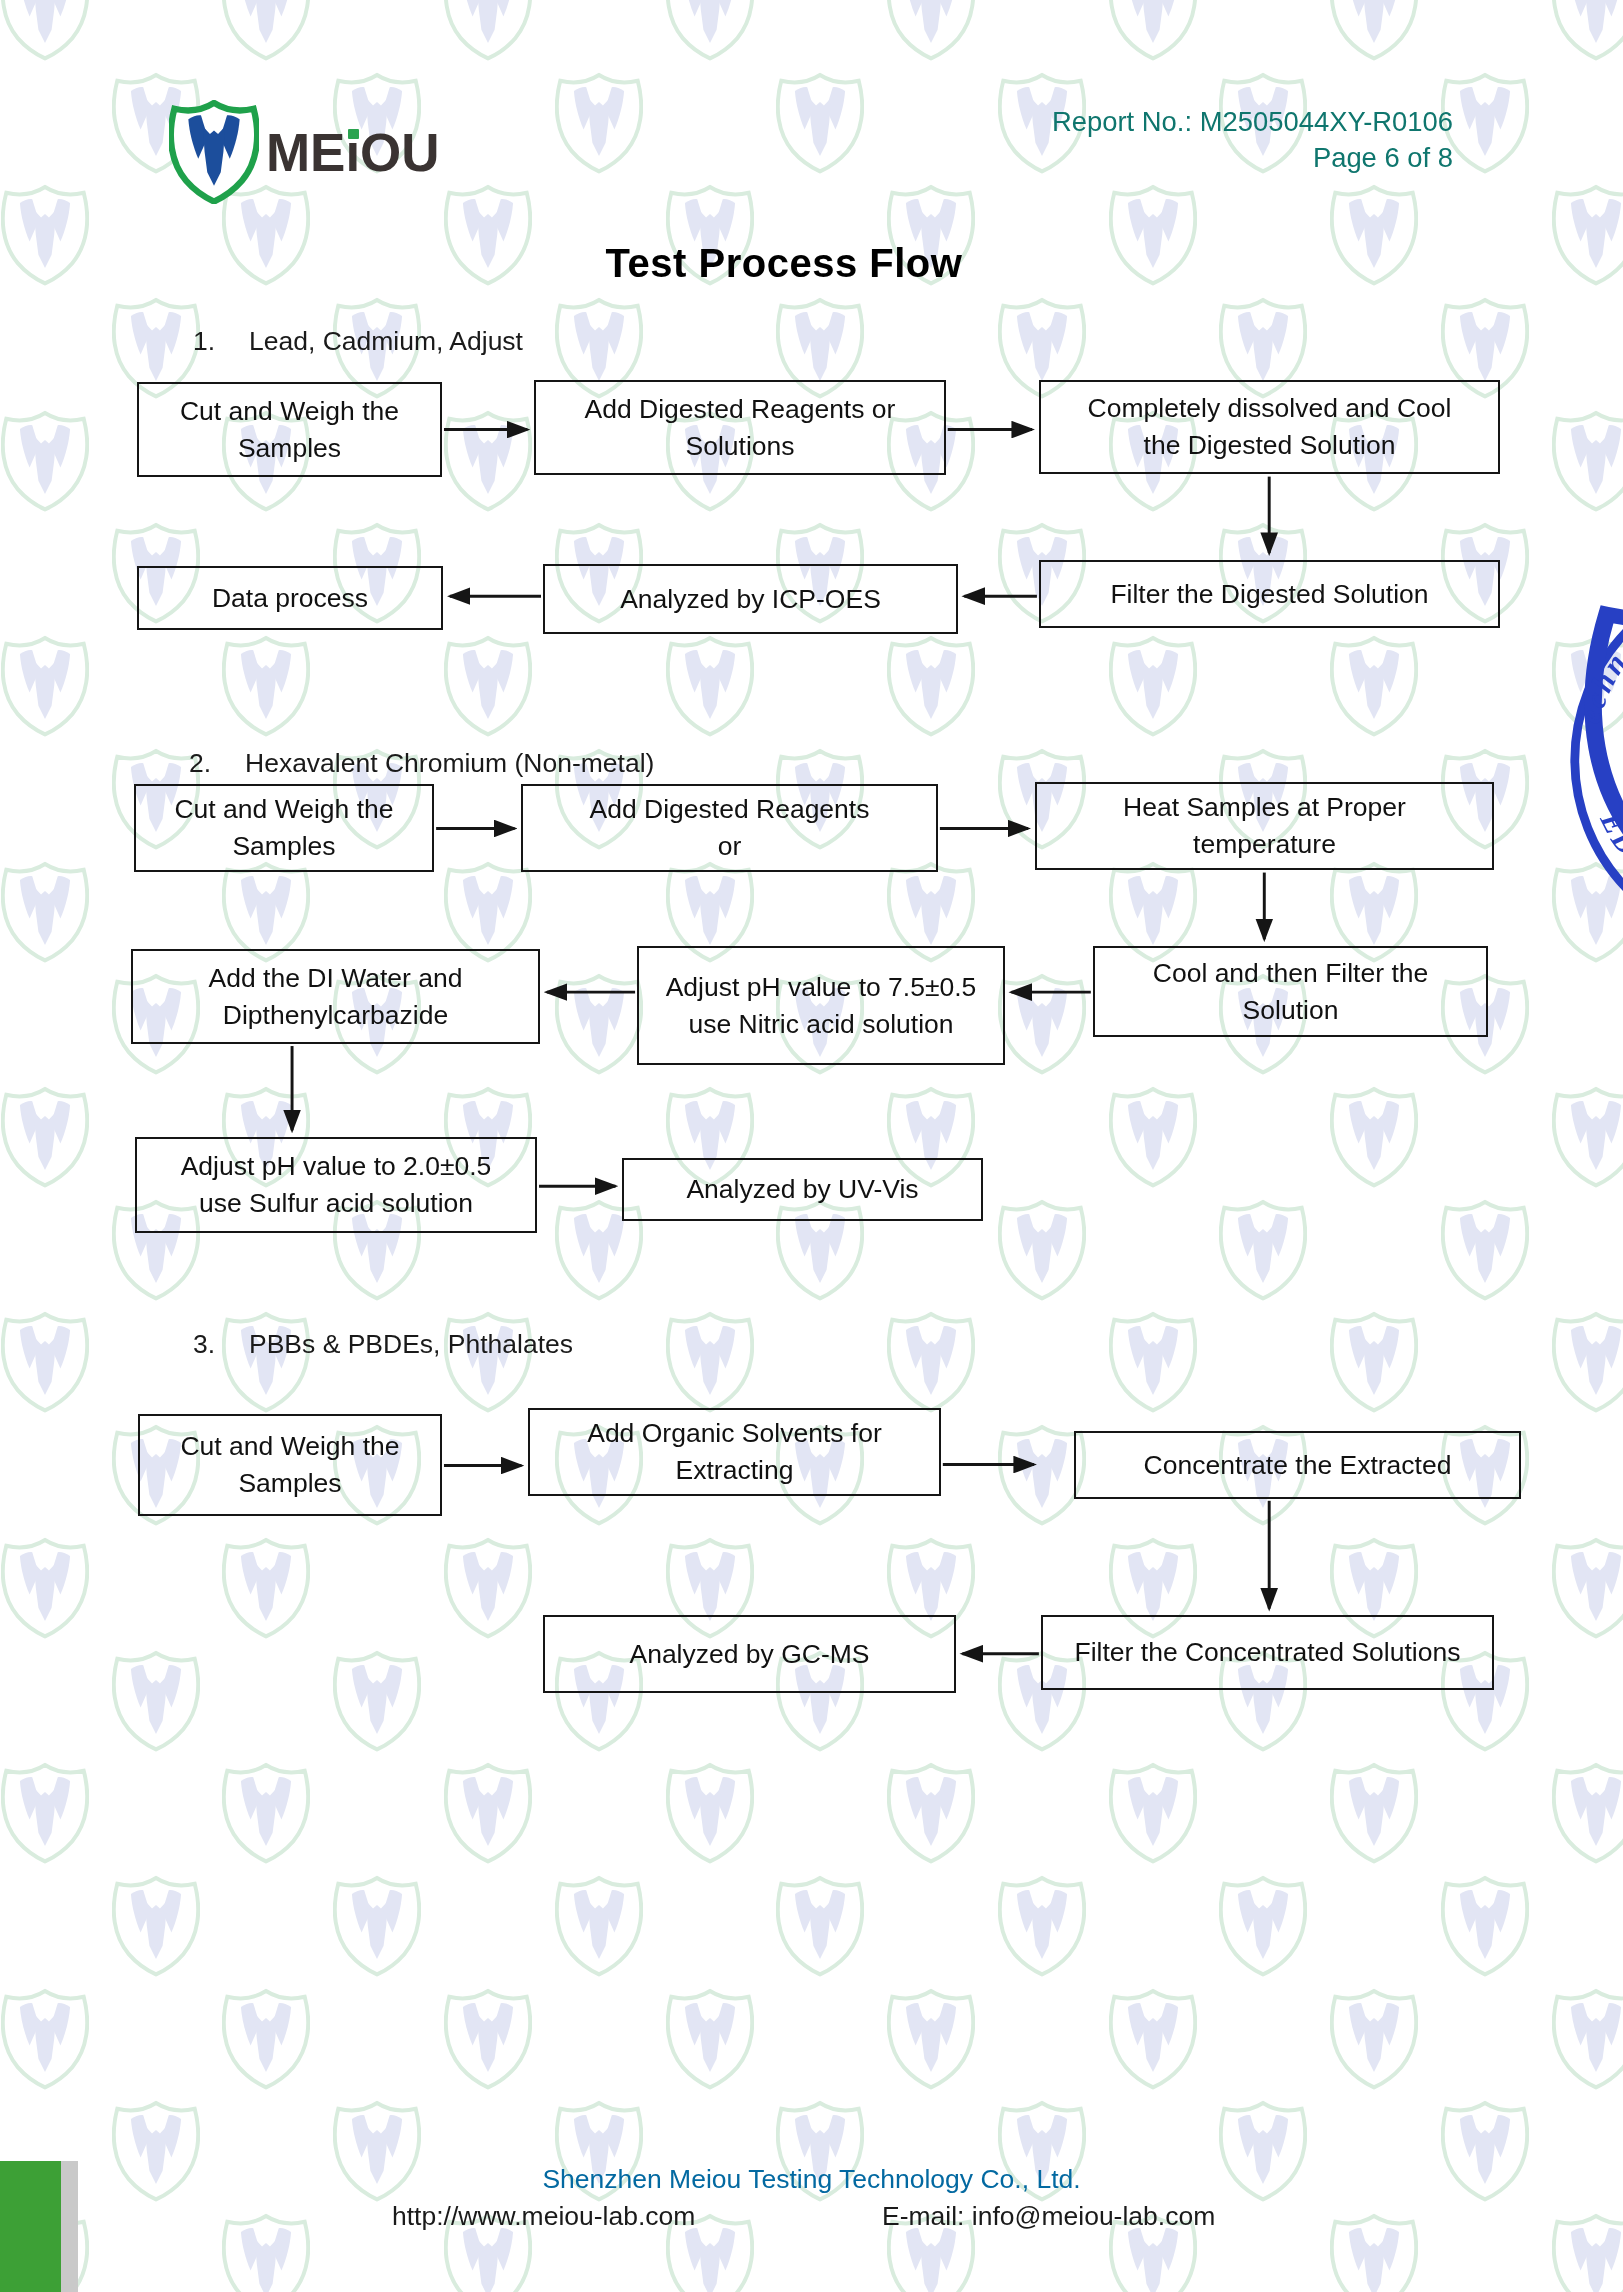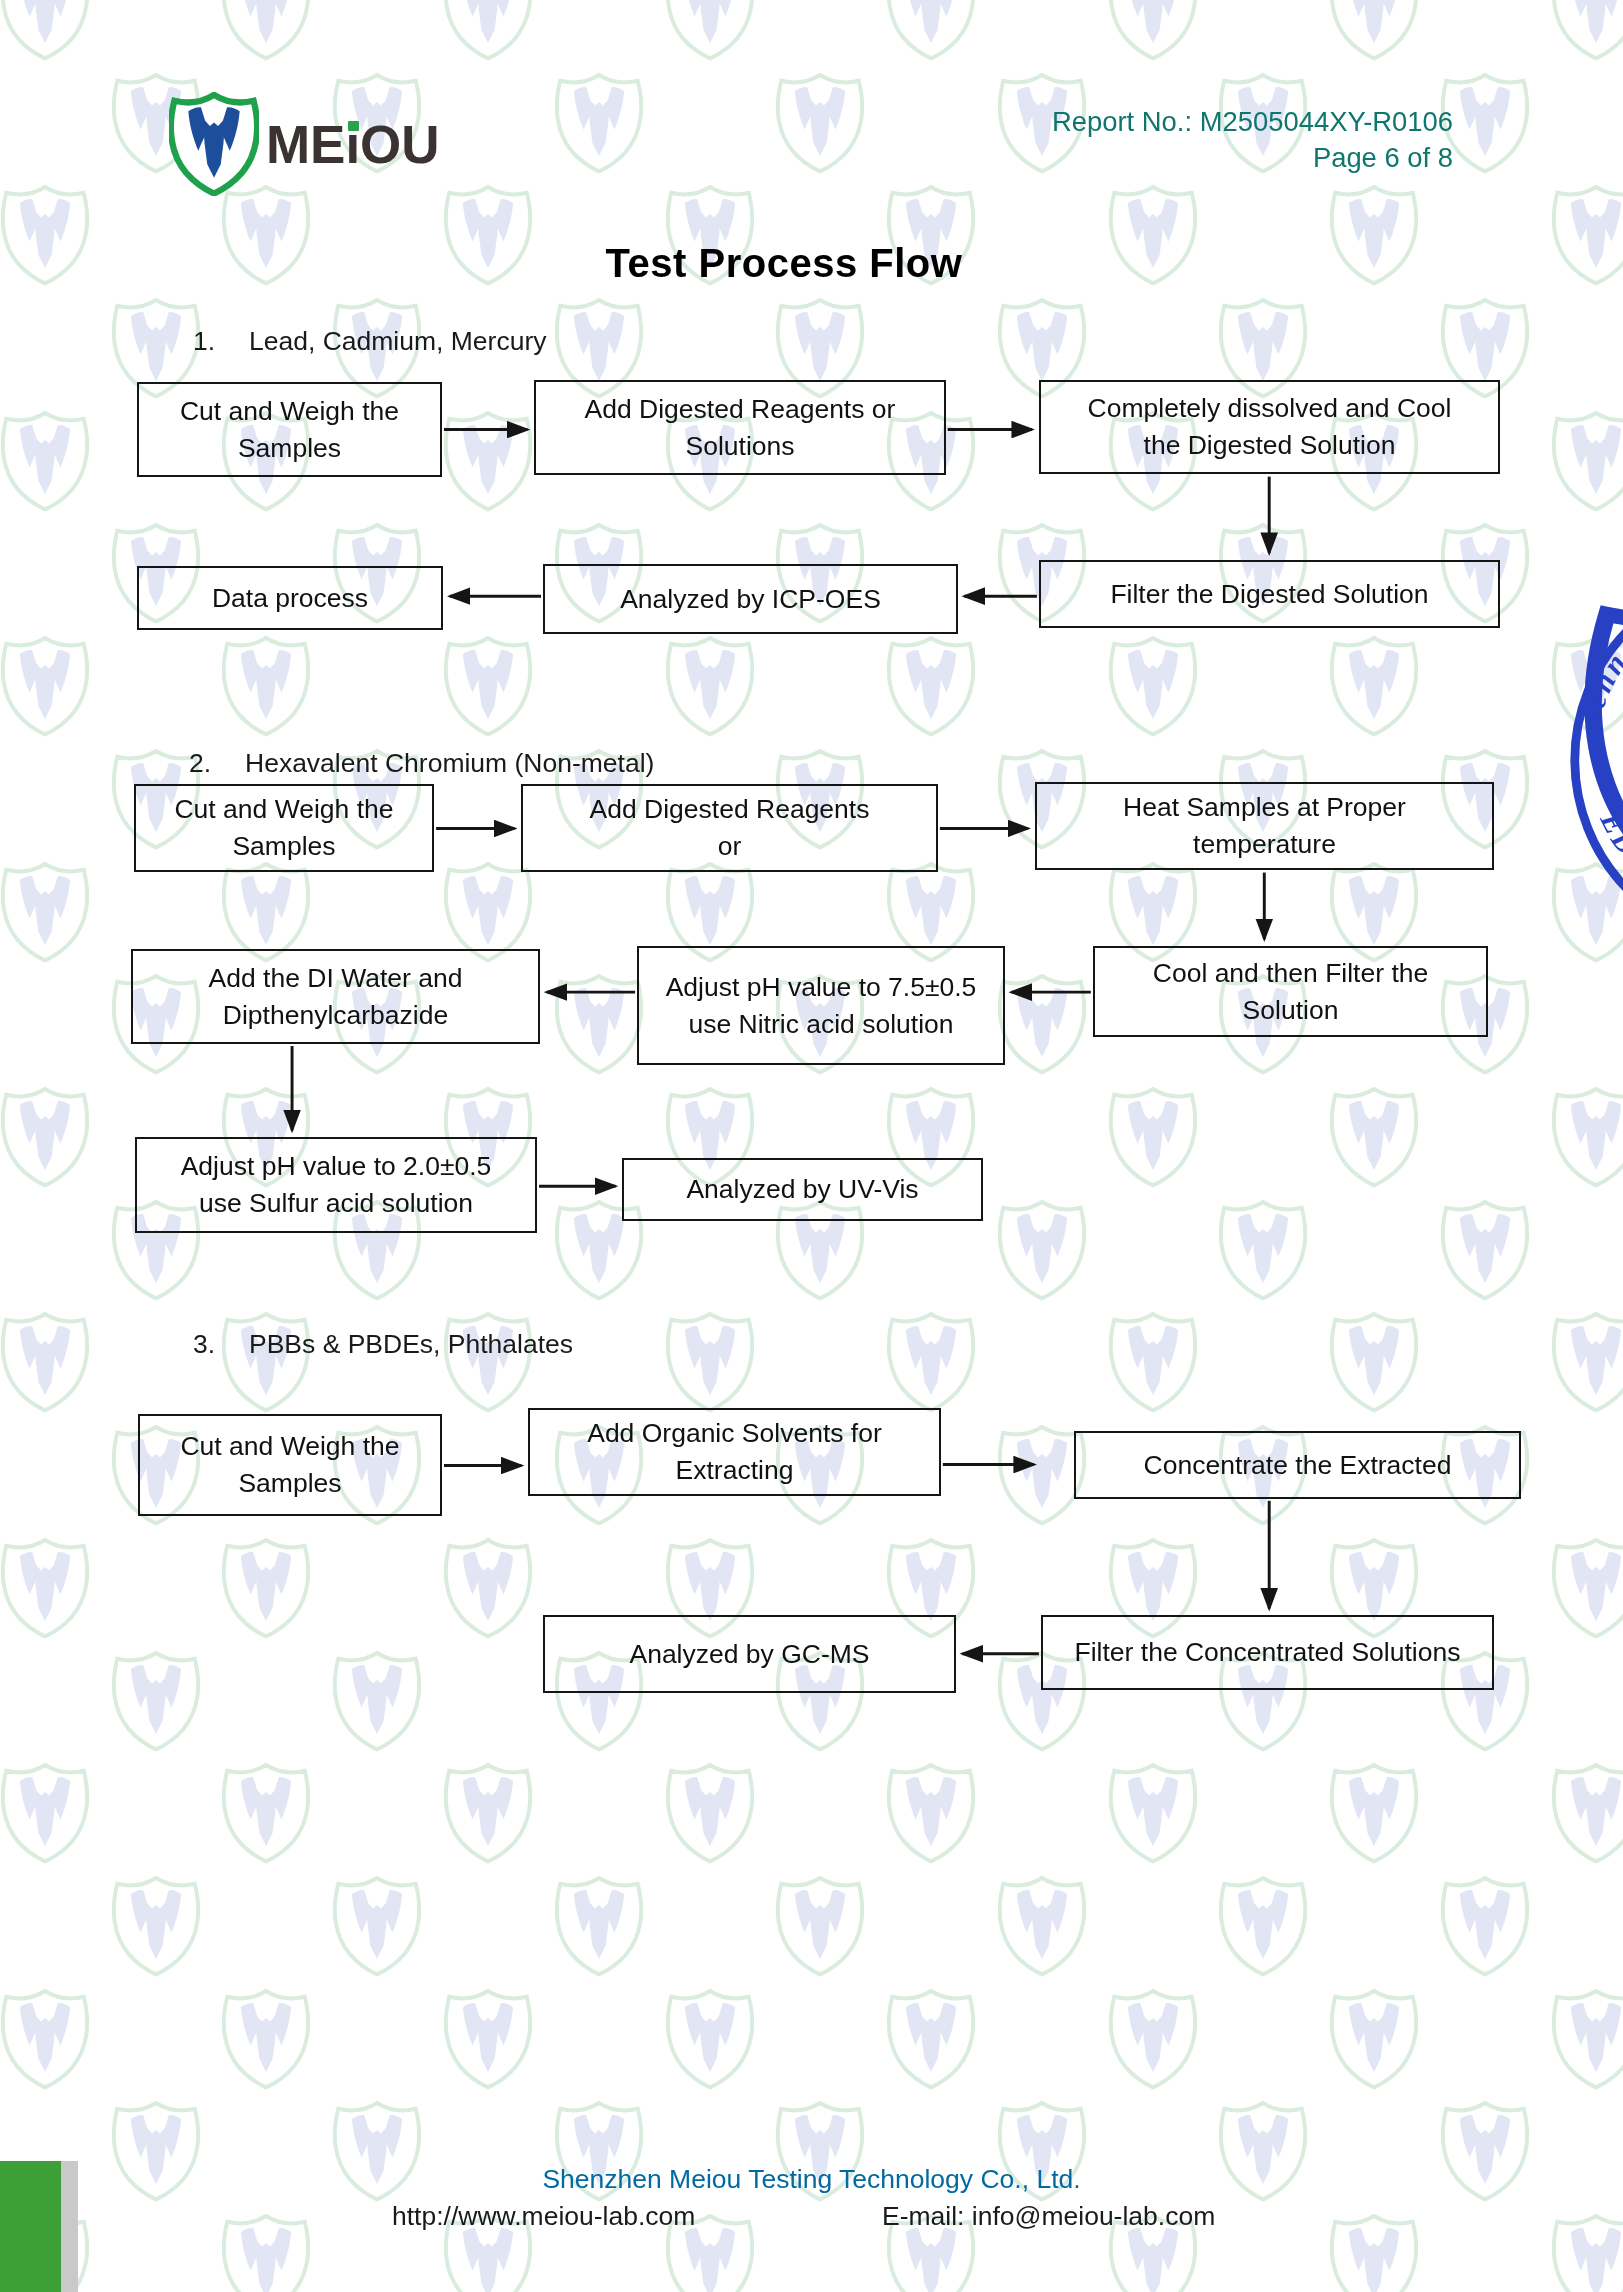--- a/index.html
+++ b/index.html
@@ -9,21 +9,21 @@
     font-family:"Liberation Sans","DejaVu Sans",sans-serif;
     color:#111;
   }
   .layer{position:absolute;inset:0;}
   #watermark{z-index:0;}
   #watermark svg{position:absolute;}
   #arrows{z-index:1;pointer-events:none;}
   .content{z-index:2;}
 
   
-  .logo{position:absolute;left:169px;top:92px;display:flex;align-items:center;gap:6.9px;}
+  .logo{position:absolute;left:169px;top:100px;display:flex;align-items:center;gap:6.9px;}
   .logo-shield{width:90px;height:104px;}
   .logo-word{position:relative;font-weight:bold;font-size:53px;line-height:1;color:#3a3332;letter-spacing:0px;}
   .logo-word .idot{position:absolute;left:82px;top:3.9px;width:10.8px;height:9.8px;background:#2aa34f;border-radius:1px;}
   .report-meta{position:absolute;right:170px;top:104px;text-align:right;font-size:27.4px;line-height:36px;color:#0f766e;}
 
   .page-title{position:absolute;left:0;top:241px;width:1568px;text-align:center;
     font-size:40px;font-weight:bold;color:#000;letter-spacing:0.5px;}
 
   .sec-head{position:absolute;font-size:26.5px;color:#1a1a1a;white-space:nowrap;}
   .sec-head .num{display:inline-block;width:56px;}
@@ -1044,21 +1044,21 @@
   </div>
 
   <div class="report-meta">
     <div>Report No.: M2505044XY-R0106</div>
     <div>Page 6 of 8</div>
   </div>
 
   <div class="page-title">Test Process Flow</div>
 
   <div class="sec-head" style="left:193px;top:326px;">
-    <span class="num">1.</span><span>Lead, Cadmium, Mercury</span>
+    <span class="num">1.</span><span>Lead, Cadmium, Adjust</span>
   </div>
   <div class="box" style="left:137px;top:382px;width:305px;height:95px;">Cut and Weigh the
 Samples</div>
   <div class="box" style="left:534px;top:380px;width:412px;height:95px;">Add Digested Reagents or
 Solutions</div>
   <div class="box" style="left:1039px;top:380px;width:461px;height:94px;">Completely dissolved and Cool
 the Digested Solution</div>
   <div class="box" style="left:137px;top:566px;width:306px;height:64px;">Data process</div>
   <div class="box" style="left:543px;top:564px;width:415px;height:70px;">Analyzed by ICP-OES</div>
   <div class="box" style="left:1039px;top:560px;width:461px;height:68px;">Filter the Digested Solution</div>

